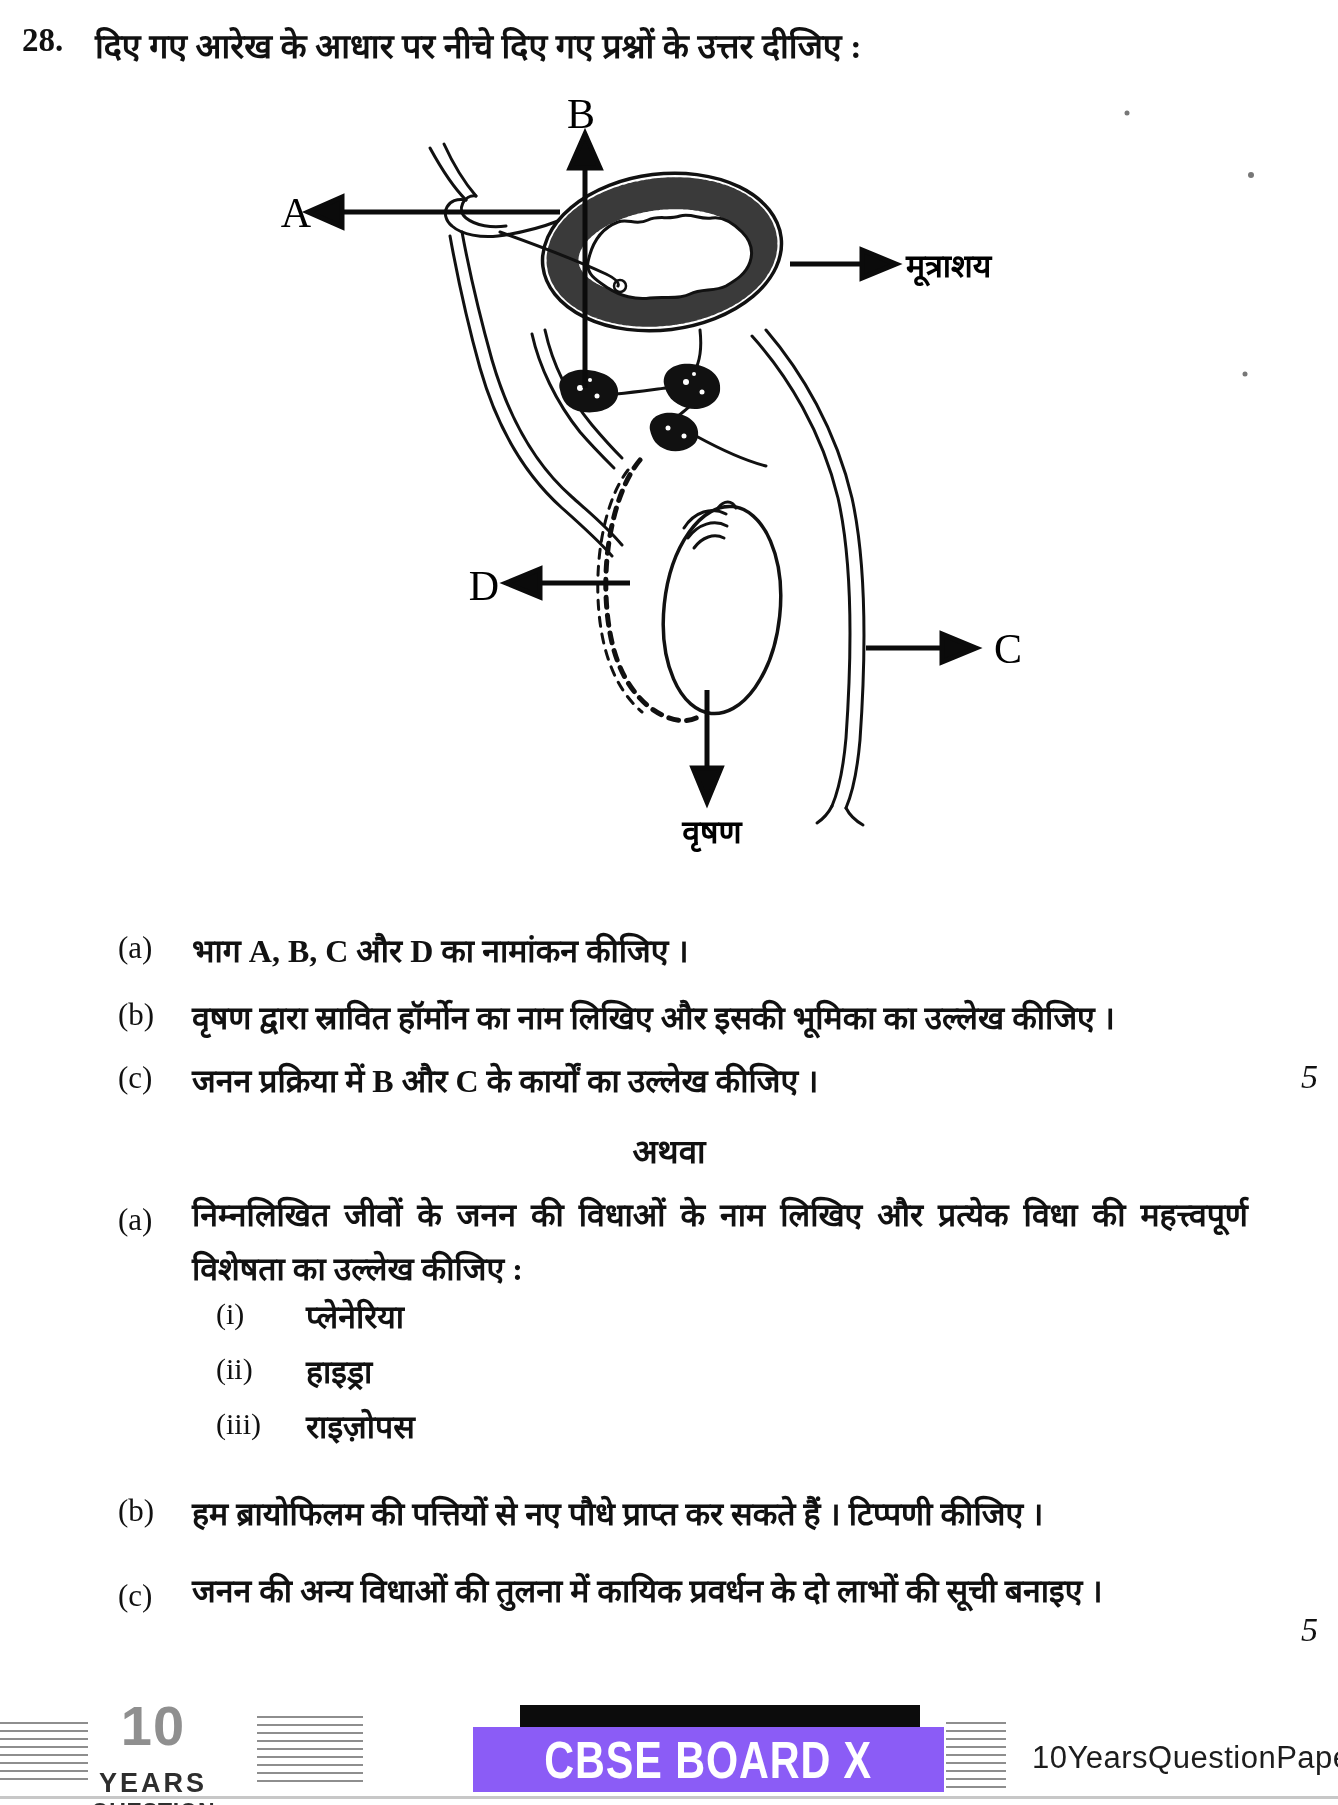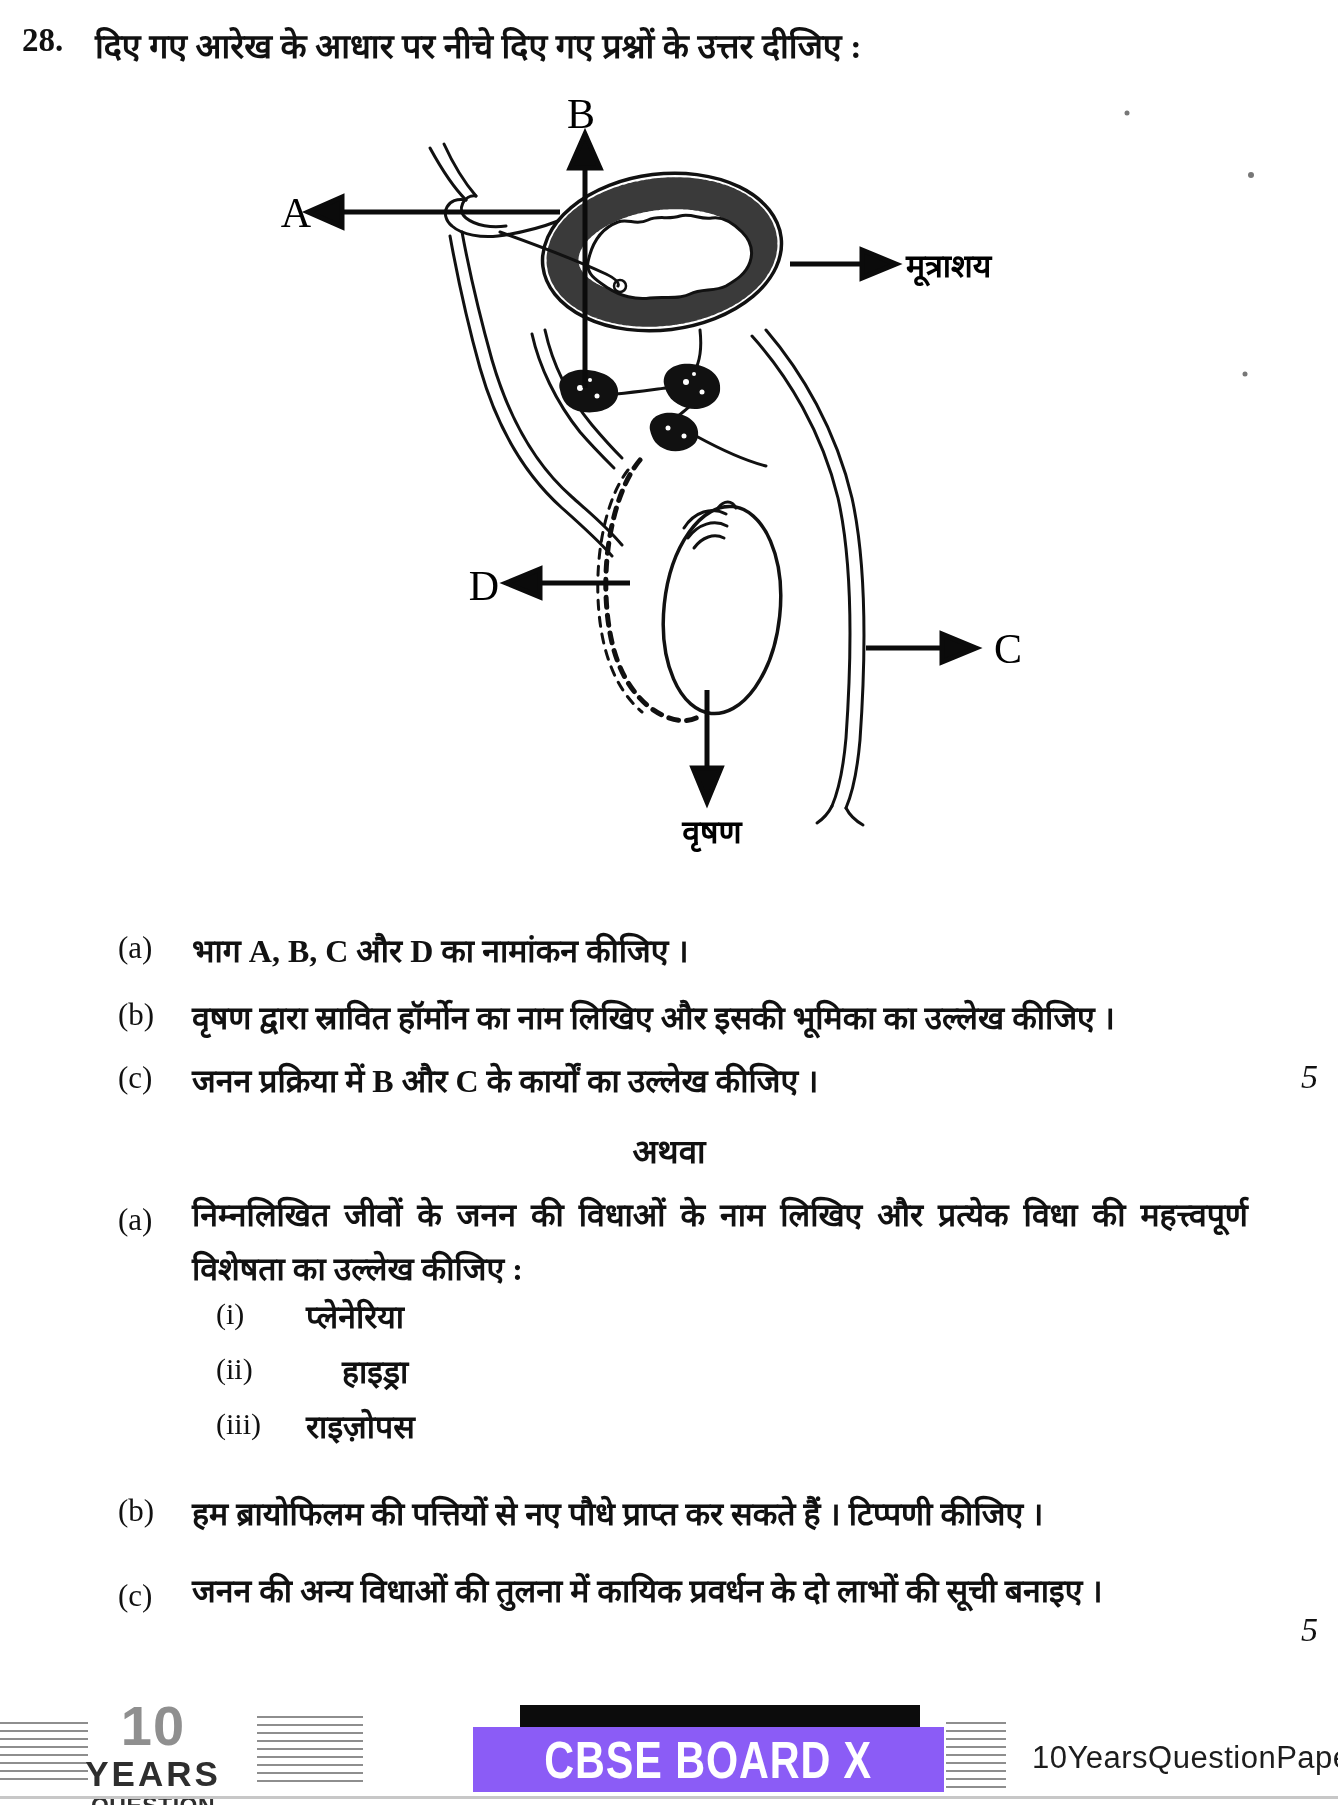--- a/index.html
+++ b/index.html
@@ -18,21 +18,21 @@
   .itemlabel{font-size:31px;font-weight:normal;font-family:"Liberation Serif",serif;}
   .itemtext{font-size:32px;white-space:nowrap;}
   .para{font-size:32px;line-height:54px;text-align:justify;text-align-last:left;}
   .marks{font-size:34px;font-style:italic;font-family:"Liberation Serif",serif;}
   .orhead{font-size:33px;text-align:center;width:100%;}
   .subitem-label{font-size:30px;}
   
   .stripes{background:repeating-linear-gradient(to bottom,#8e8e8e 0 2px,rgba(0,0,0,0) 2px 8px);}
   #logo{width:250px;text-align:center;line-height:1;}
   #logo .l1{font-family:"Liberation Sans",sans-serif;font-size:56px;font-weight:bold;color:#8f8f8f;letter-spacing:1px;}
-  #logo .l2{font-family:"Liberation Sans",sans-serif;font-size:35px;font-weight:bold;color:#2e2e2e;letter-spacing:3px;margin-top:2px;}
+  #logo .l2{font-family:"Liberation Sans",sans-serif;font-size:27px;font-weight:bold;color:#2e2e2e;letter-spacing:3px;margin-top:16px;}
   #logo .l3{font-family:"Liberation Sans",sans-serif;font-size:23px;font-weight:bold;color:#2e2e2e;letter-spacing:0.5px;margin-top:4px;}
   #banner-tab{background:#0c0c0c;}
   #banner{background:#8b5cf6;display:flex;align-items:center;justify-content:center;}
   #banner span{
     color:#ffffff;font-family:"Liberation Sans",sans-serif;font-weight:bold;
     font-size:47px;letter-spacing:1px;display:inline-block;transform:scale(0.88,1.12);
     white-space:nowrap;
   }
   #website{font-family:"Liberation Sans",sans-serif;font-size:31px;color:#1d1d1d;letter-spacing:0.5px;white-space:nowrap;}
   #bottom-rule{background:#c7c7c7;}
@@ -147,21 +147,21 @@
 
   <div class="abs orhead hindi" style="left:0;top:1128px;">अथवा</div>
 
   <div class="abs itemlabel" style="left:118px;top:1202px;">(a)</div>
   <div class="abs para hindi" style="left:192px;top:1188px;width:1056px;">निम्नलिखित जीवों के जनन की विधाओं के नाम लिखिए और प्रत्येक विधा की महत्त्वपूर्ण विशेषता का उल्लेख कीजिए :</div>
 
   <div class="abs subitem-label" style="left:216px;top:1297px;">(i)</div>
   <div class="abs itemtext hindi" style="left:306px;top:1294px;">प्लेनेरिया</div>
 
   <div class="abs subitem-label" style="left:216px;top:1352px;">(ii)</div>
-  <div class="abs itemtext hindi" style="left:306px;top:1349px;margin-left:36px;">हाइड्रा</div>
+  <div class="abs itemtext hindi" style="left:306px;top:1349px;">हाइड्रा</div>
 
   <div class="abs subitem-label" style="left:216px;top:1407px;text-align:right;">(iii)</div>
   <div class="abs itemtext hindi" style="left:306px;top:1404px;text-align:right;">राइज़ोपस</div>
 
   <div class="abs itemlabel" style="left:118px;top:1493px;">(b)</div>
   <div class="abs itemtext hindi" style="left:192px;top:1491px;">हम ब्रायोफिलम की पत्तियों से नए पौधे प्राप्त कर सकते हैं । टिप्पणी कीजिए ।</div>
 
   <div class="abs itemlabel" style="left:118px;top:1578px;">(c)</div>
   <div class="abs para hindi" style="left:192px;top:1564px;width:1056px;">जनन की अन्य विधाओं की तुलना में कायिक प्रवर्धन के दो लाभों की सूची बनाइए ।</div>
   <div class="abs marks" style="right:20px;top:1611px;">5</div>

